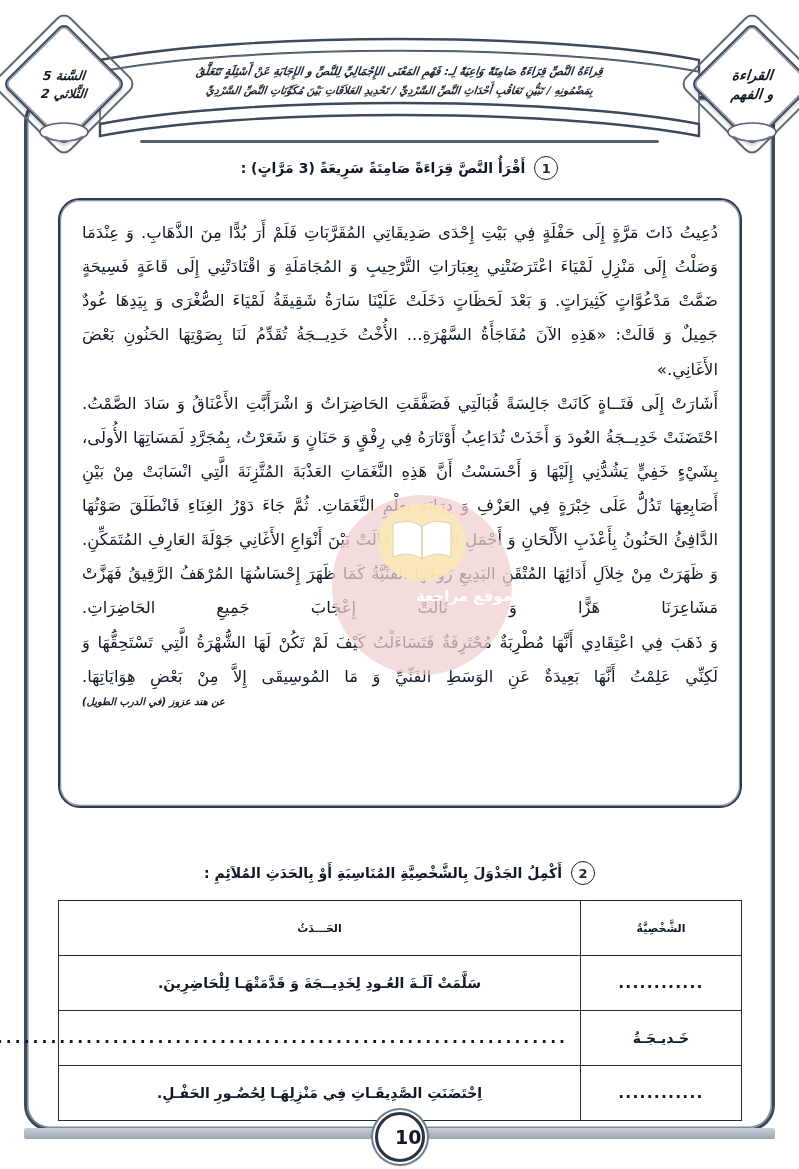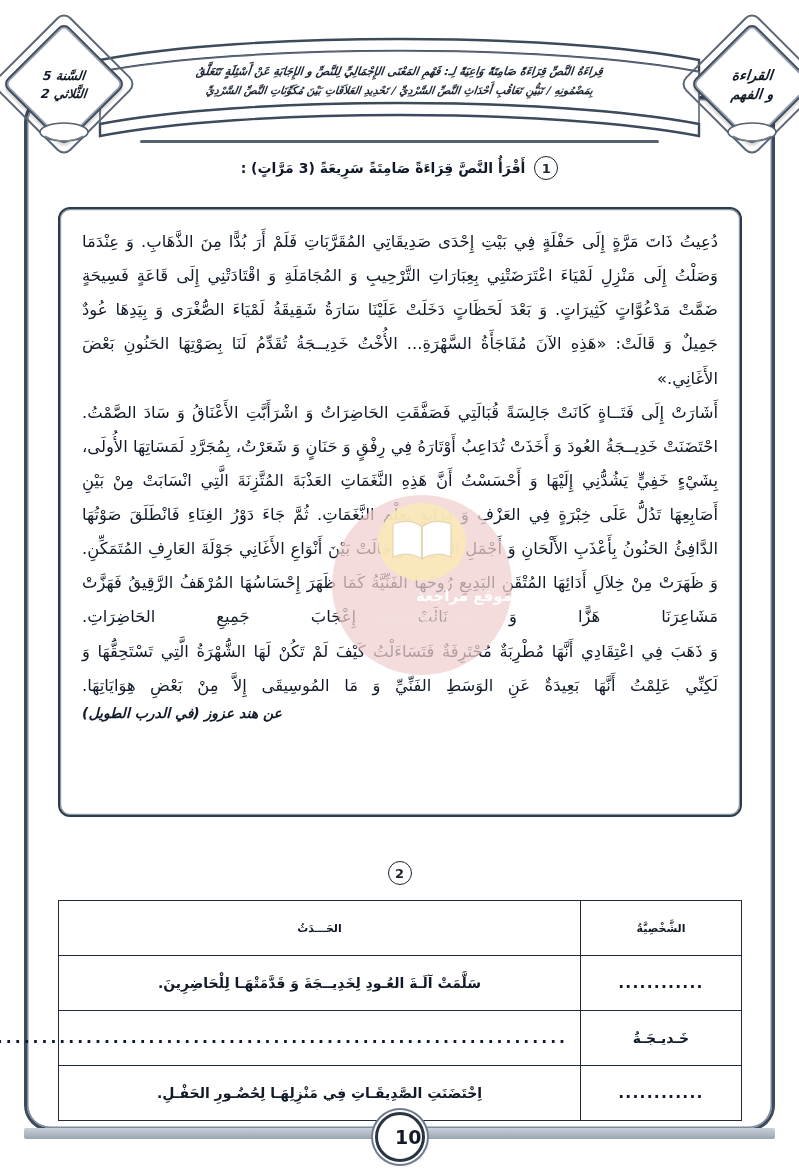--- a/index.html
+++ b/index.html
@@ -143,25 +143,25 @@
     white-space: nowrap;
     letter-spacing: .2px;
   }
   #task1-row { left: 0; right: 0; top: 156px; justify-content: center; }
   #task2-row { left: 0; right: 0; top: 861px; justify-content: center; }
 
   
   .text-box {
     position: absolute;
     left: 58px;
-    top: 207px;
+    top: 198px;
     width: 684px;
     height: 610px;
     border: 2.5px solid #2f3b4d;
-    border-radius: 12px;
+    border-radius: 22px;
     box-sizing: border-box;
     box-shadow: inset 0 0 0 1.2px #8b97a7;
     background: transparent;
     overflow: hidden;
   }
   .text-inner {
     position: absolute;
     inset: 0;
     padding: 16px 22px 8px 22px;
     direction: rtl;
@@ -174,21 +174,21 @@
     color: #111a28;
     margin: 0;
     text-align: justify;
     text-align-last: justify;
     font-weight: 500;
   }
   .para + .para { margin-top: 0; }
   .attrib {
     display: block;
     text-align: center;
-    font-size: 14px;
+    font-size: 10px;
     font-weight: 700;
     font-style: italic;
     color: #111a28;
     margin-top: 2px;
     direction: rtl;
     text-align-last: left;
   }
 
   
   .watermark {
@@ -404,20 +404,21 @@
     <path d="M34,10 C26,3 14,3 5,7 L5,40 C14,36 26,36 34,42 Z" fill="#ffffff" stroke="#e3d6b0" stroke-width="1.2"></path>
     <path d="M34,10 C42,3 54,3 63,7 L63,40 C54,36 42,36 34,42 Z" fill="#ffffff" stroke="#e3d6b0" stroke-width="1.2"></path>
     <path d="M34,10 L34,42" stroke="#ddd0a8" stroke-width="1.2"></path>
   </svg>
   <div class="wm-label">موقع مراجعة</div>
   <div class="wm-url">moorajaa.com</div>
 </div>
 
 <div class="task-row" id="task2-row">
   <span class="task-num">2</span>
+  <span class="task-text">أَكْمِلُ الجَدْوَلَ بِالشَّخْصِيَّةِ المُنَاسِبَةِ أَوْ بِالحَدَثِ المُلاَئِمِ :</span>
 </div>
 
 <div class="table-wrap">
   <table class="answer-table">
     <thead>
       <tr>
         <th class="col-person">الشَّخْصِيَّةُ</th>
         <th class="col-event">الحَـــدَثُ</th>
       </tr>
     </thead>

